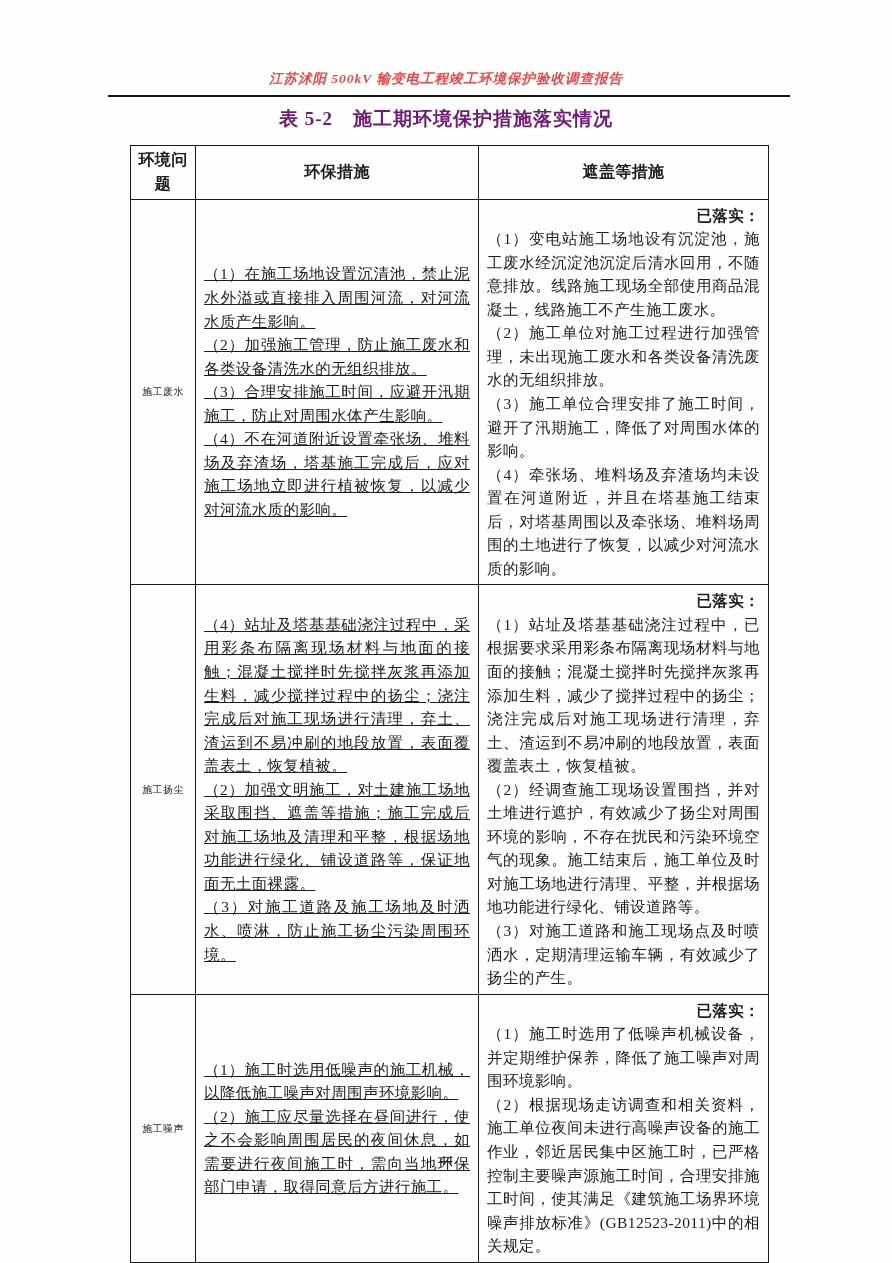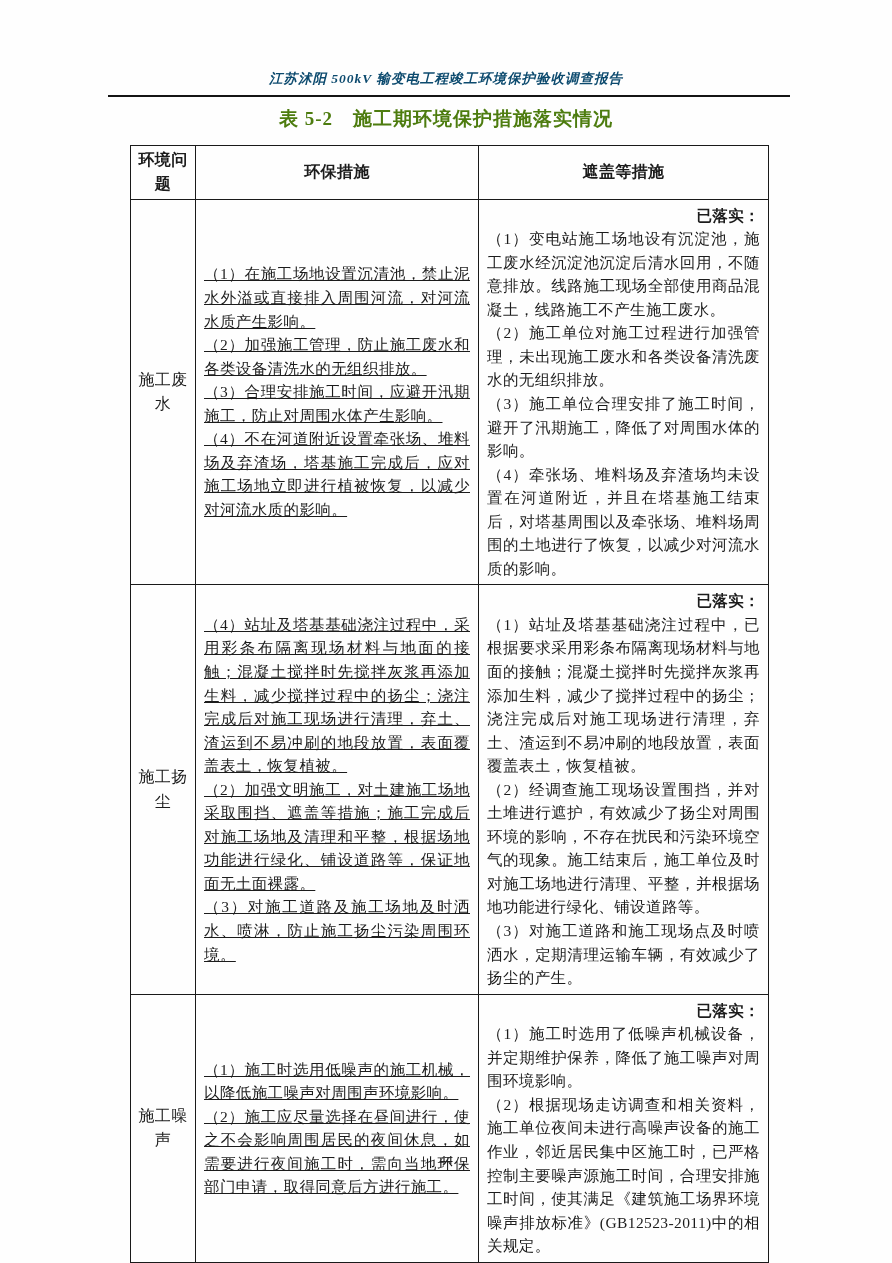--- a/index.html
+++ b/index.html
@@ -11,32 +11,32 @@
     position: relative;
     -webkit-font-smoothing: antialiased;
   }
   .page { position: absolute; inset: 0; background: #fefefe; }
 
   .running-head {
     position: absolute; top: 70px; left: 0; width: 100%;
     text-align: center;
     font-size: 13.5px; font-weight: bold; font-style: italic;
     letter-spacing: 1px;
-    color: #0c4a6e;
+    color: #ef4444;
   }
   .head-rule {
     position: absolute; top: 95px; left: 108px; width: 682px; height: 2px;
     background: #141414;
   }
   .doc-title {
     position: absolute; top: 106px; left: 0; width: 100%;
     text-align: center;
     font-size: 19px; font-weight: bold;
     letter-spacing: 1px;
-    color: #4d7c0f;
+    color: #701a75;
   }
 
   table.report-table {
     position: absolute; top: 145px; left: 130px;
     width: 638px;
     border-collapse: collapse;
     table-layout: fixed;
     border-radius: 22px;
   }
   .report-table col.c1 { width: 65px; }
@@ -55,21 +55,21 @@
     text-align: center; vertical-align: middle;
     font-weight: bold; font-size: 16px;
     padding: 2px 4px;
   }
   tr.row-1 { height: 335px; }
   tr.row-2 { height: 375px; }
   tr.row-3 { height: 225px; }
 
   td.issue-cell {
     text-align: center; vertical-align: middle;
-    font-size: 16px; padding: 2px 2px;
+    font-size: 10px; padding: 2px 2px;
   }
   td.measures-cell { vertical-align: middle; text-decoration: underline; }
   td.status-cell   { vertical-align: top; }
 
   .para {
     margin: 0;
     text-align: justify;
     text-justify: inter-ideograph;
     word-break: break-all;
   }

